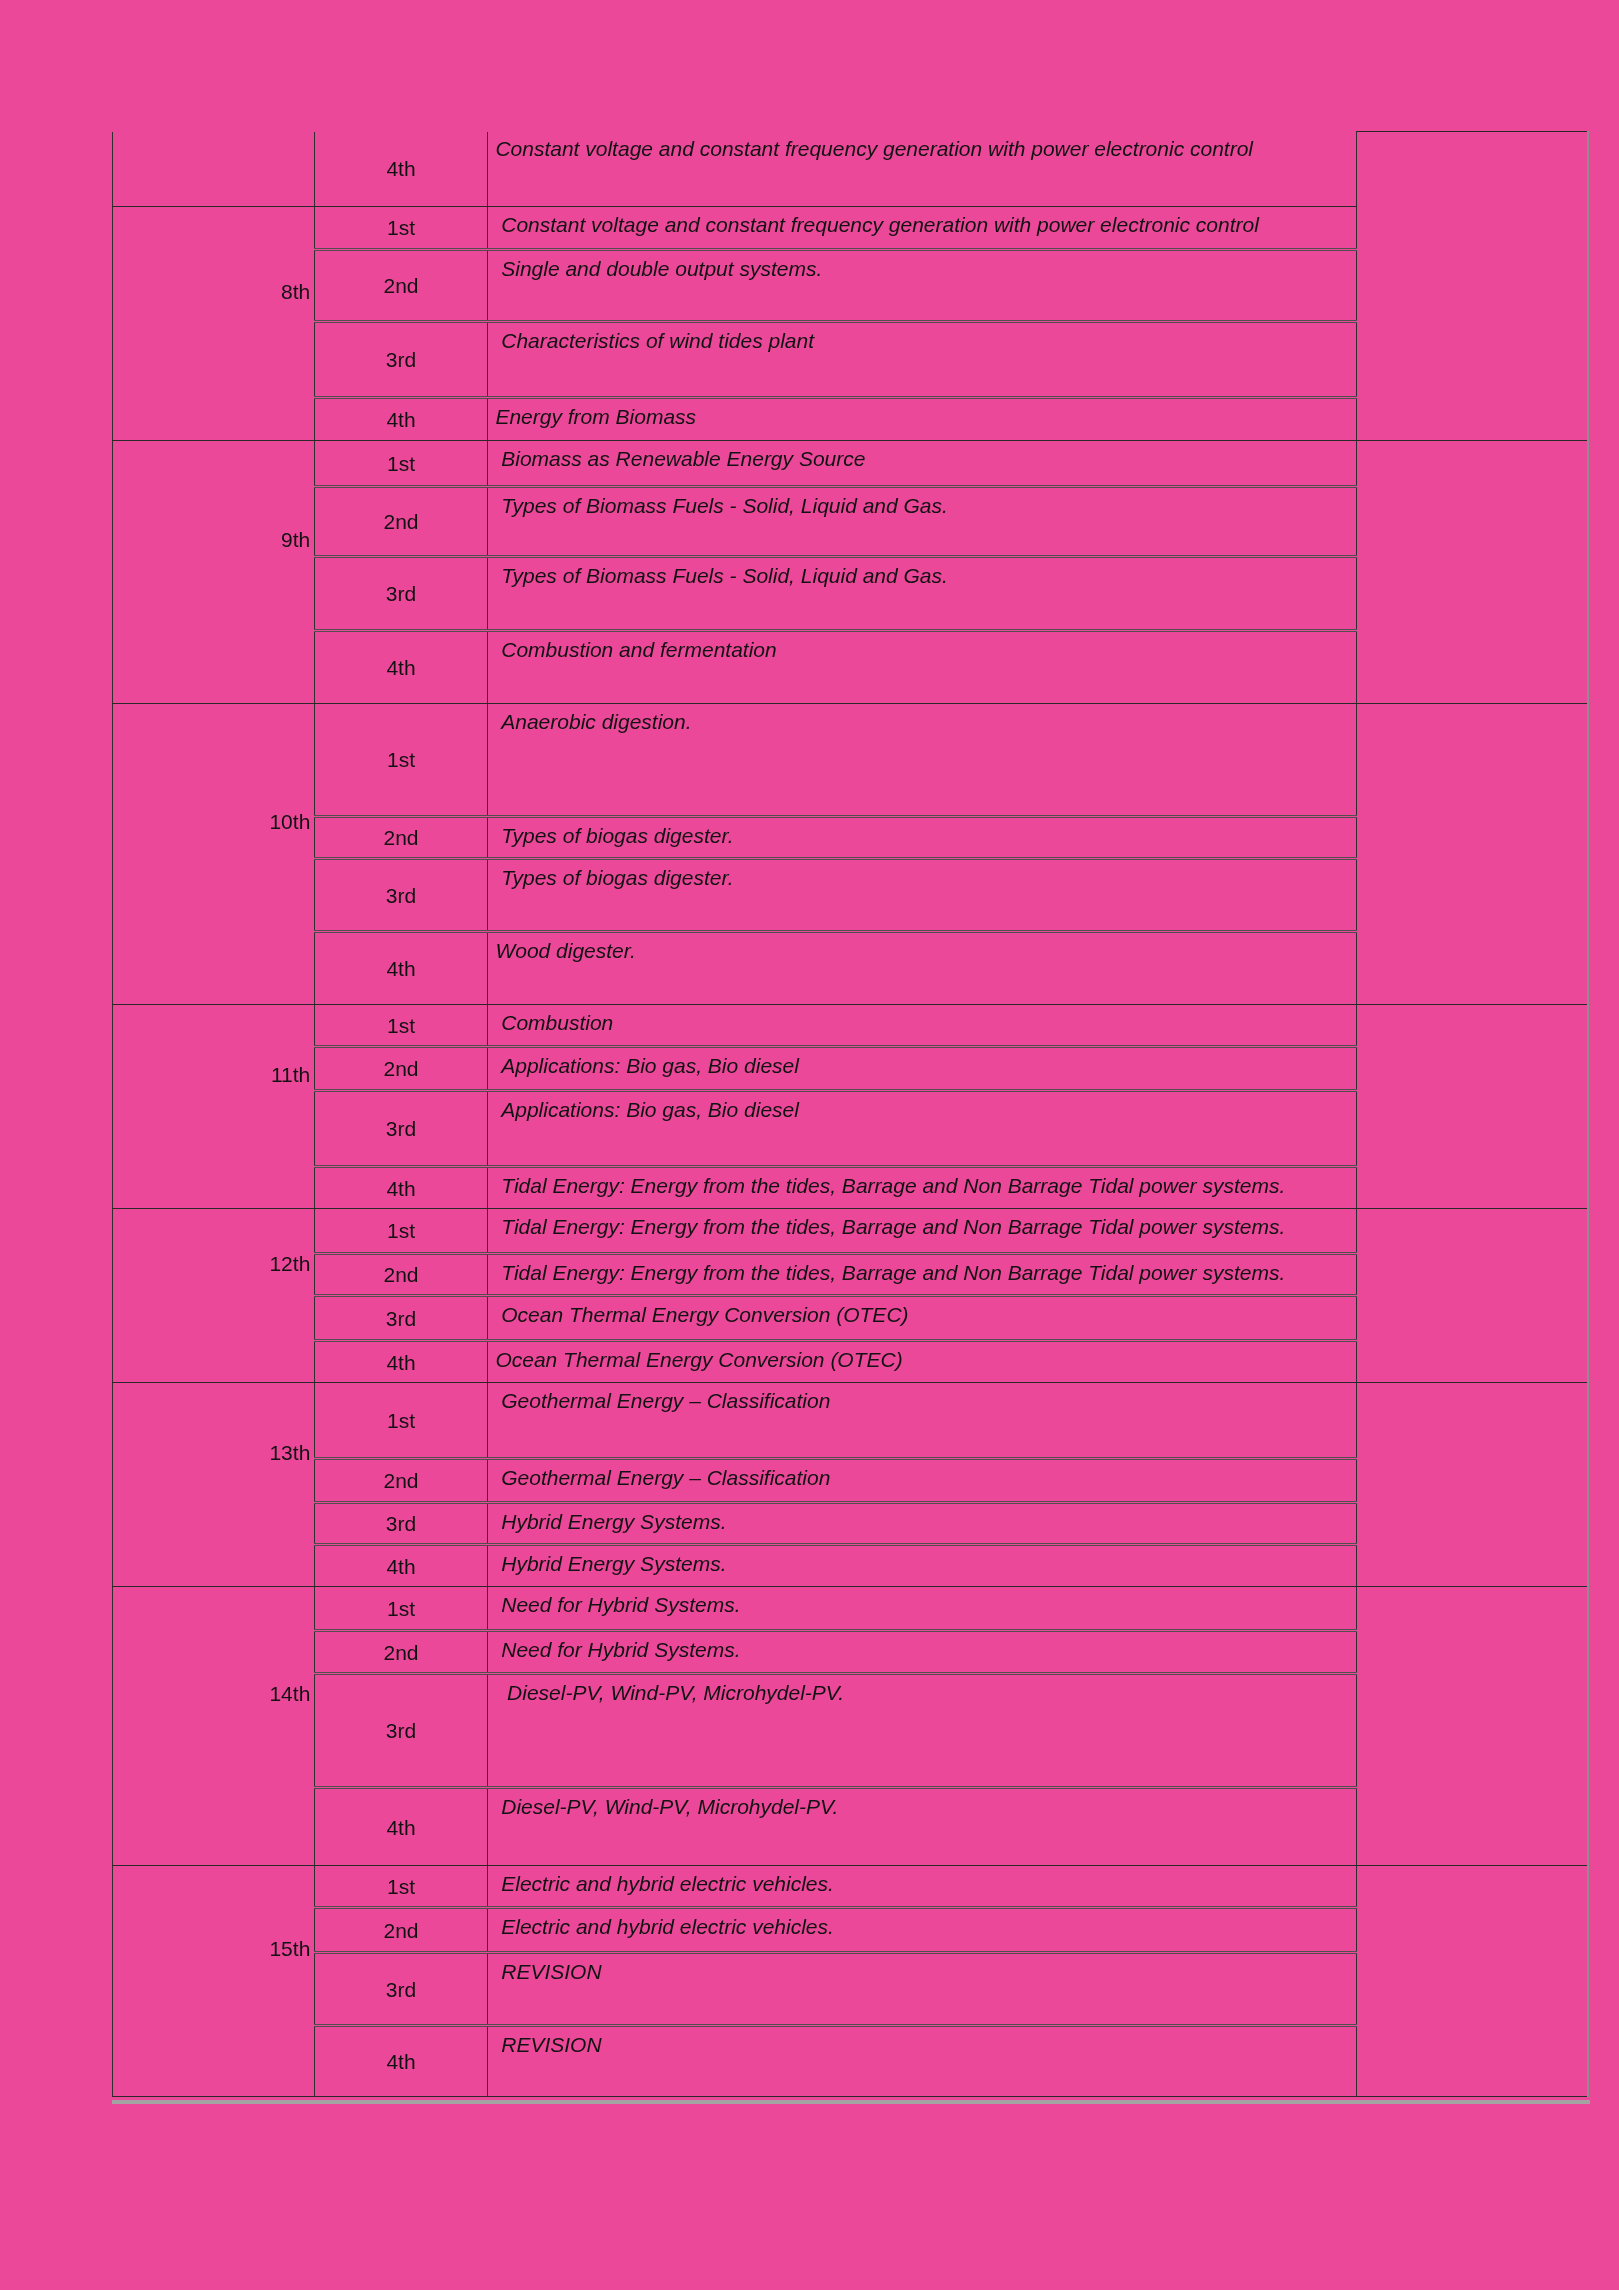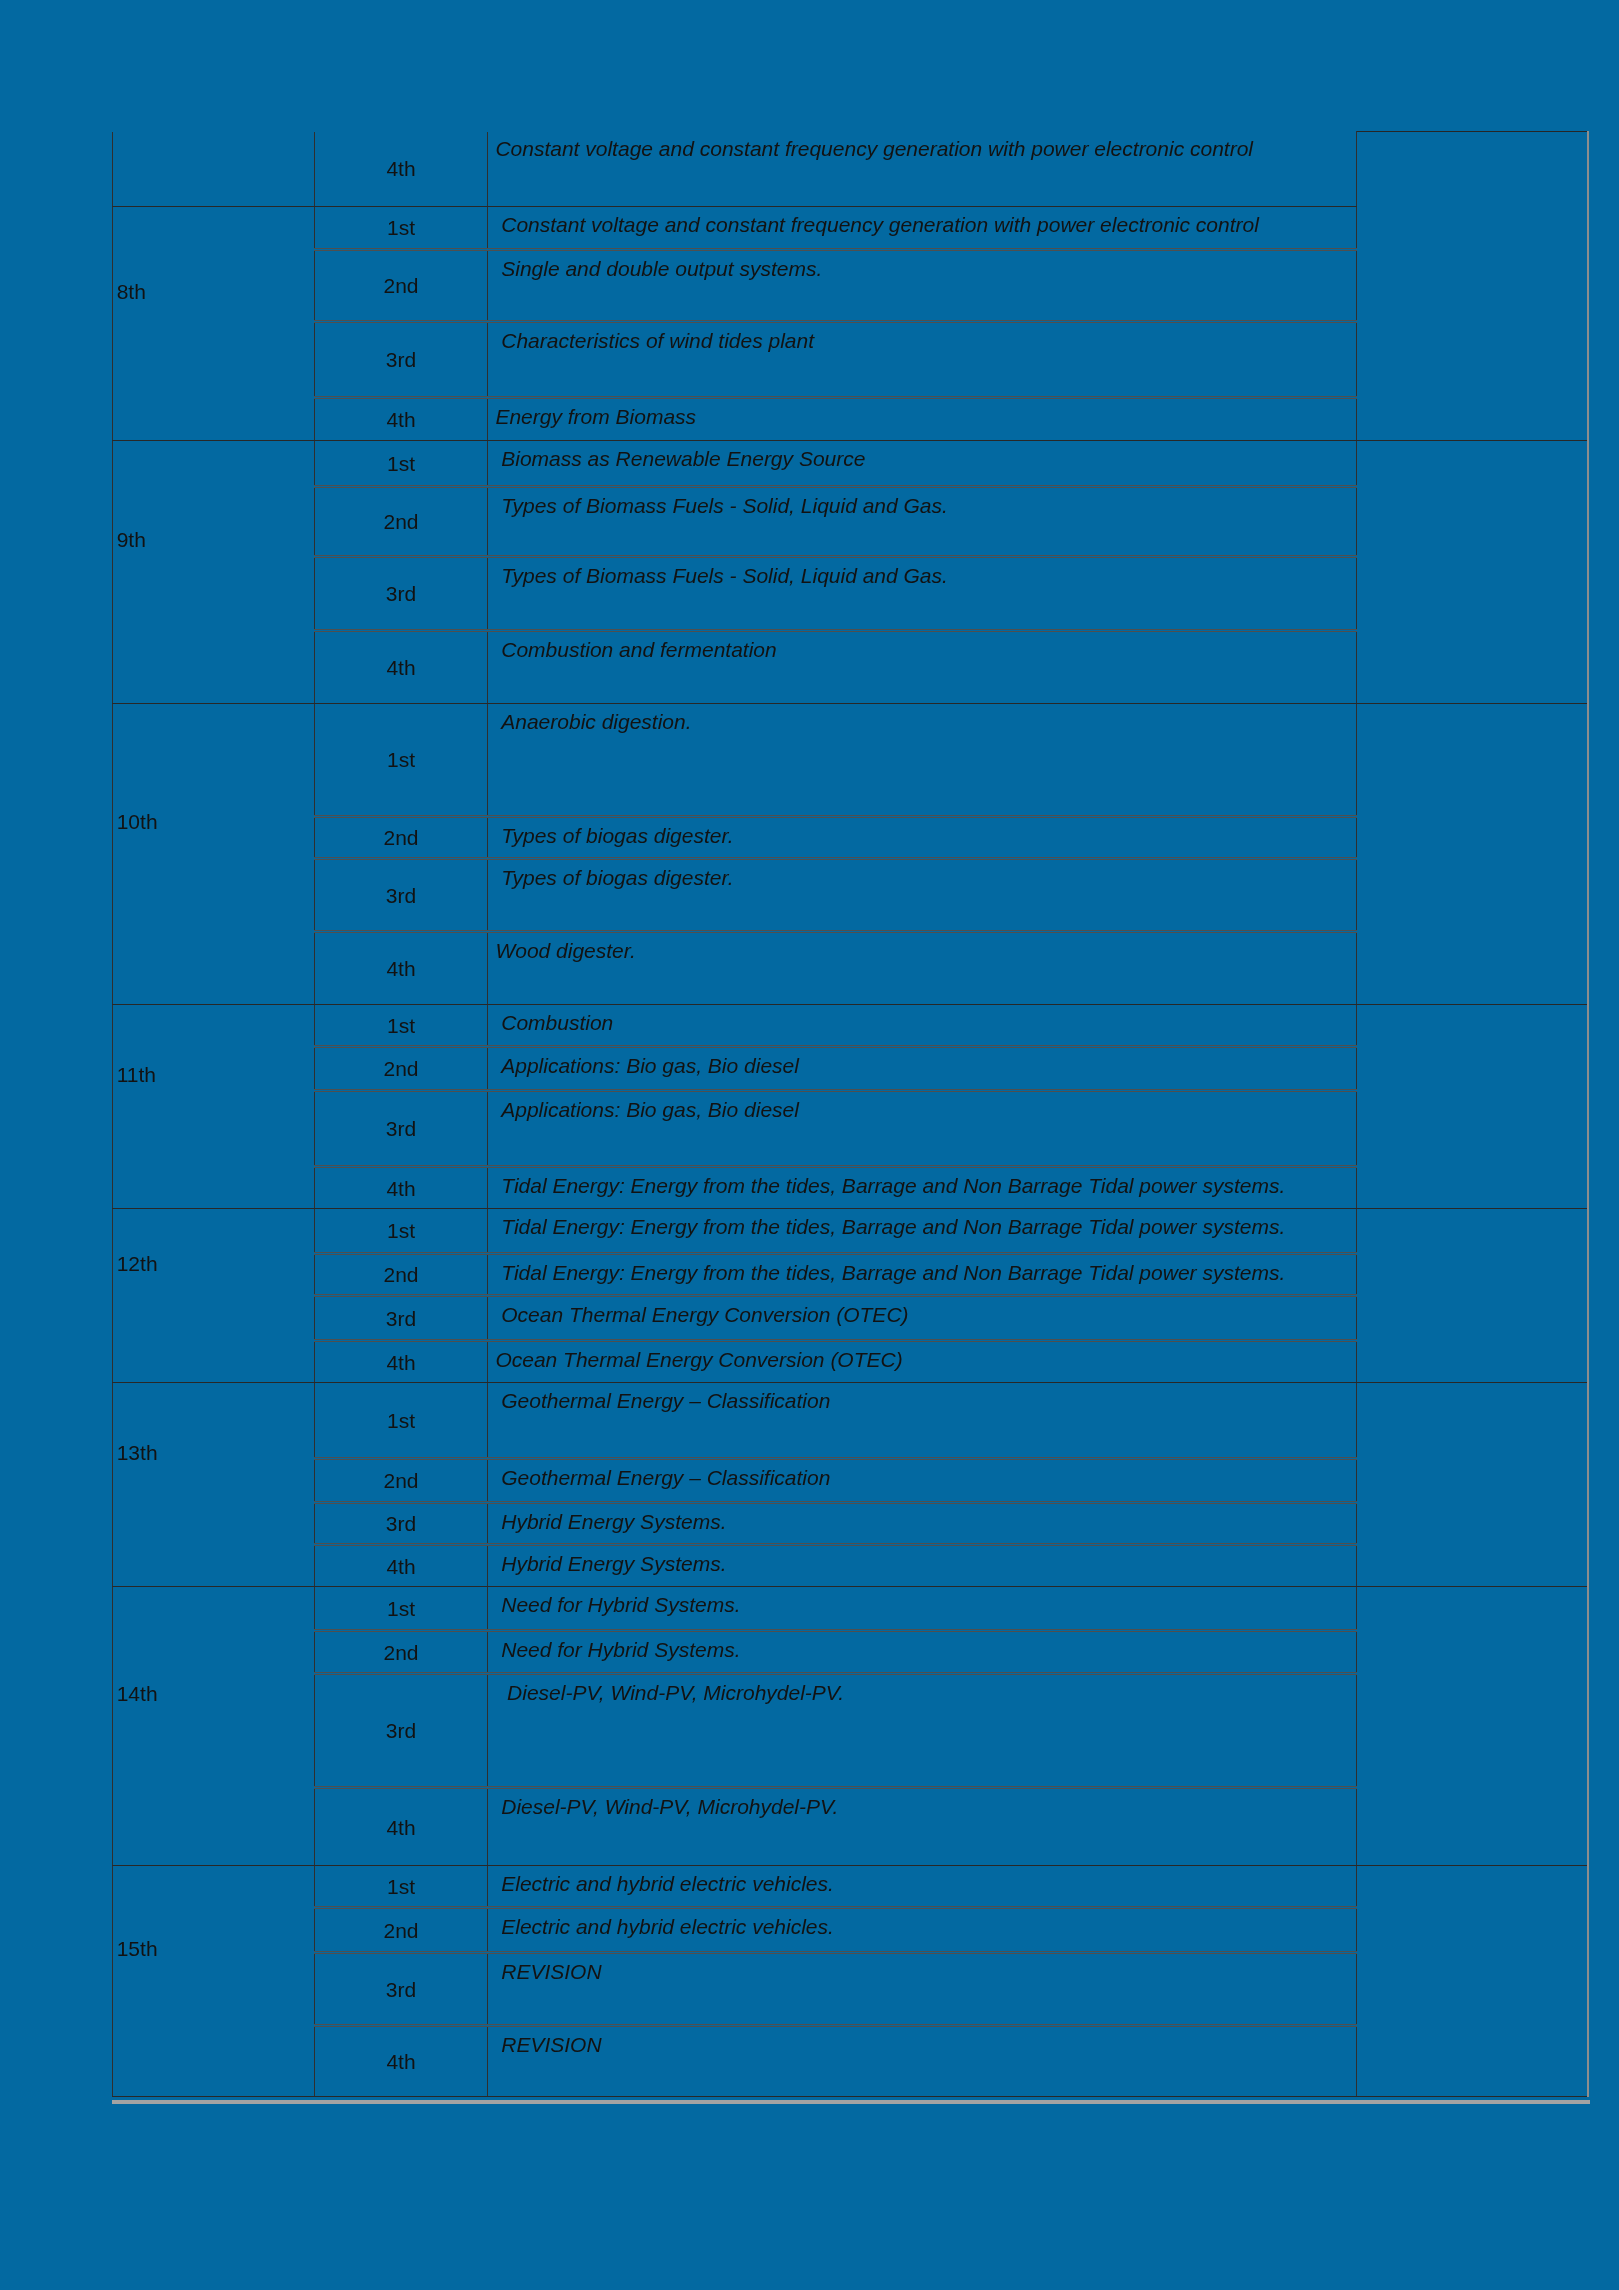--- a/index.html
+++ b/index.html
@@ -5,21 +5,21 @@
 <style>
   html, body {
     margin: 0;
     padding: 0;
     background: #ffffff;
   }
   .page {
     position: relative;
     width: 1620px;
     height: 2291px;
-    background: #0369a1;
+    background: #ec4899;
     overflow: hidden;
     font-family: "Liberation Sans", "DejaVu Sans", sans-serif;
     color: #121212;
   }
   table.plan {
     position: absolute;
     left: 112px;
     top: 131px;
     width: 1475px;
     border-collapse: collapse;
@@ -38,21 +38,21 @@
   tr.ge td.p, tr.ge td.t { border-bottom: 1.8px solid #282828; }
   td.w, td.n { border-bottom: 1.8px solid #282828; }
   td.n {
     border-top: 1.8px solid #262626;
     border-right: 2.8px solid #8e8e8e;
   }
   
   tr.first td.w, tr.first td.p, tr.first td.t { border-top: none; }
 
   td.w {
-    text-align: left;
+    text-align: right;
     vertical-align: middle;
     padding: 0 3.7px 65px 3.7px;
     margin-top: 11px;
   }
   td.p {
     text-align: center;
     vertical-align: middle;
     padding: 0 3.7px;
   }
   td.t {

